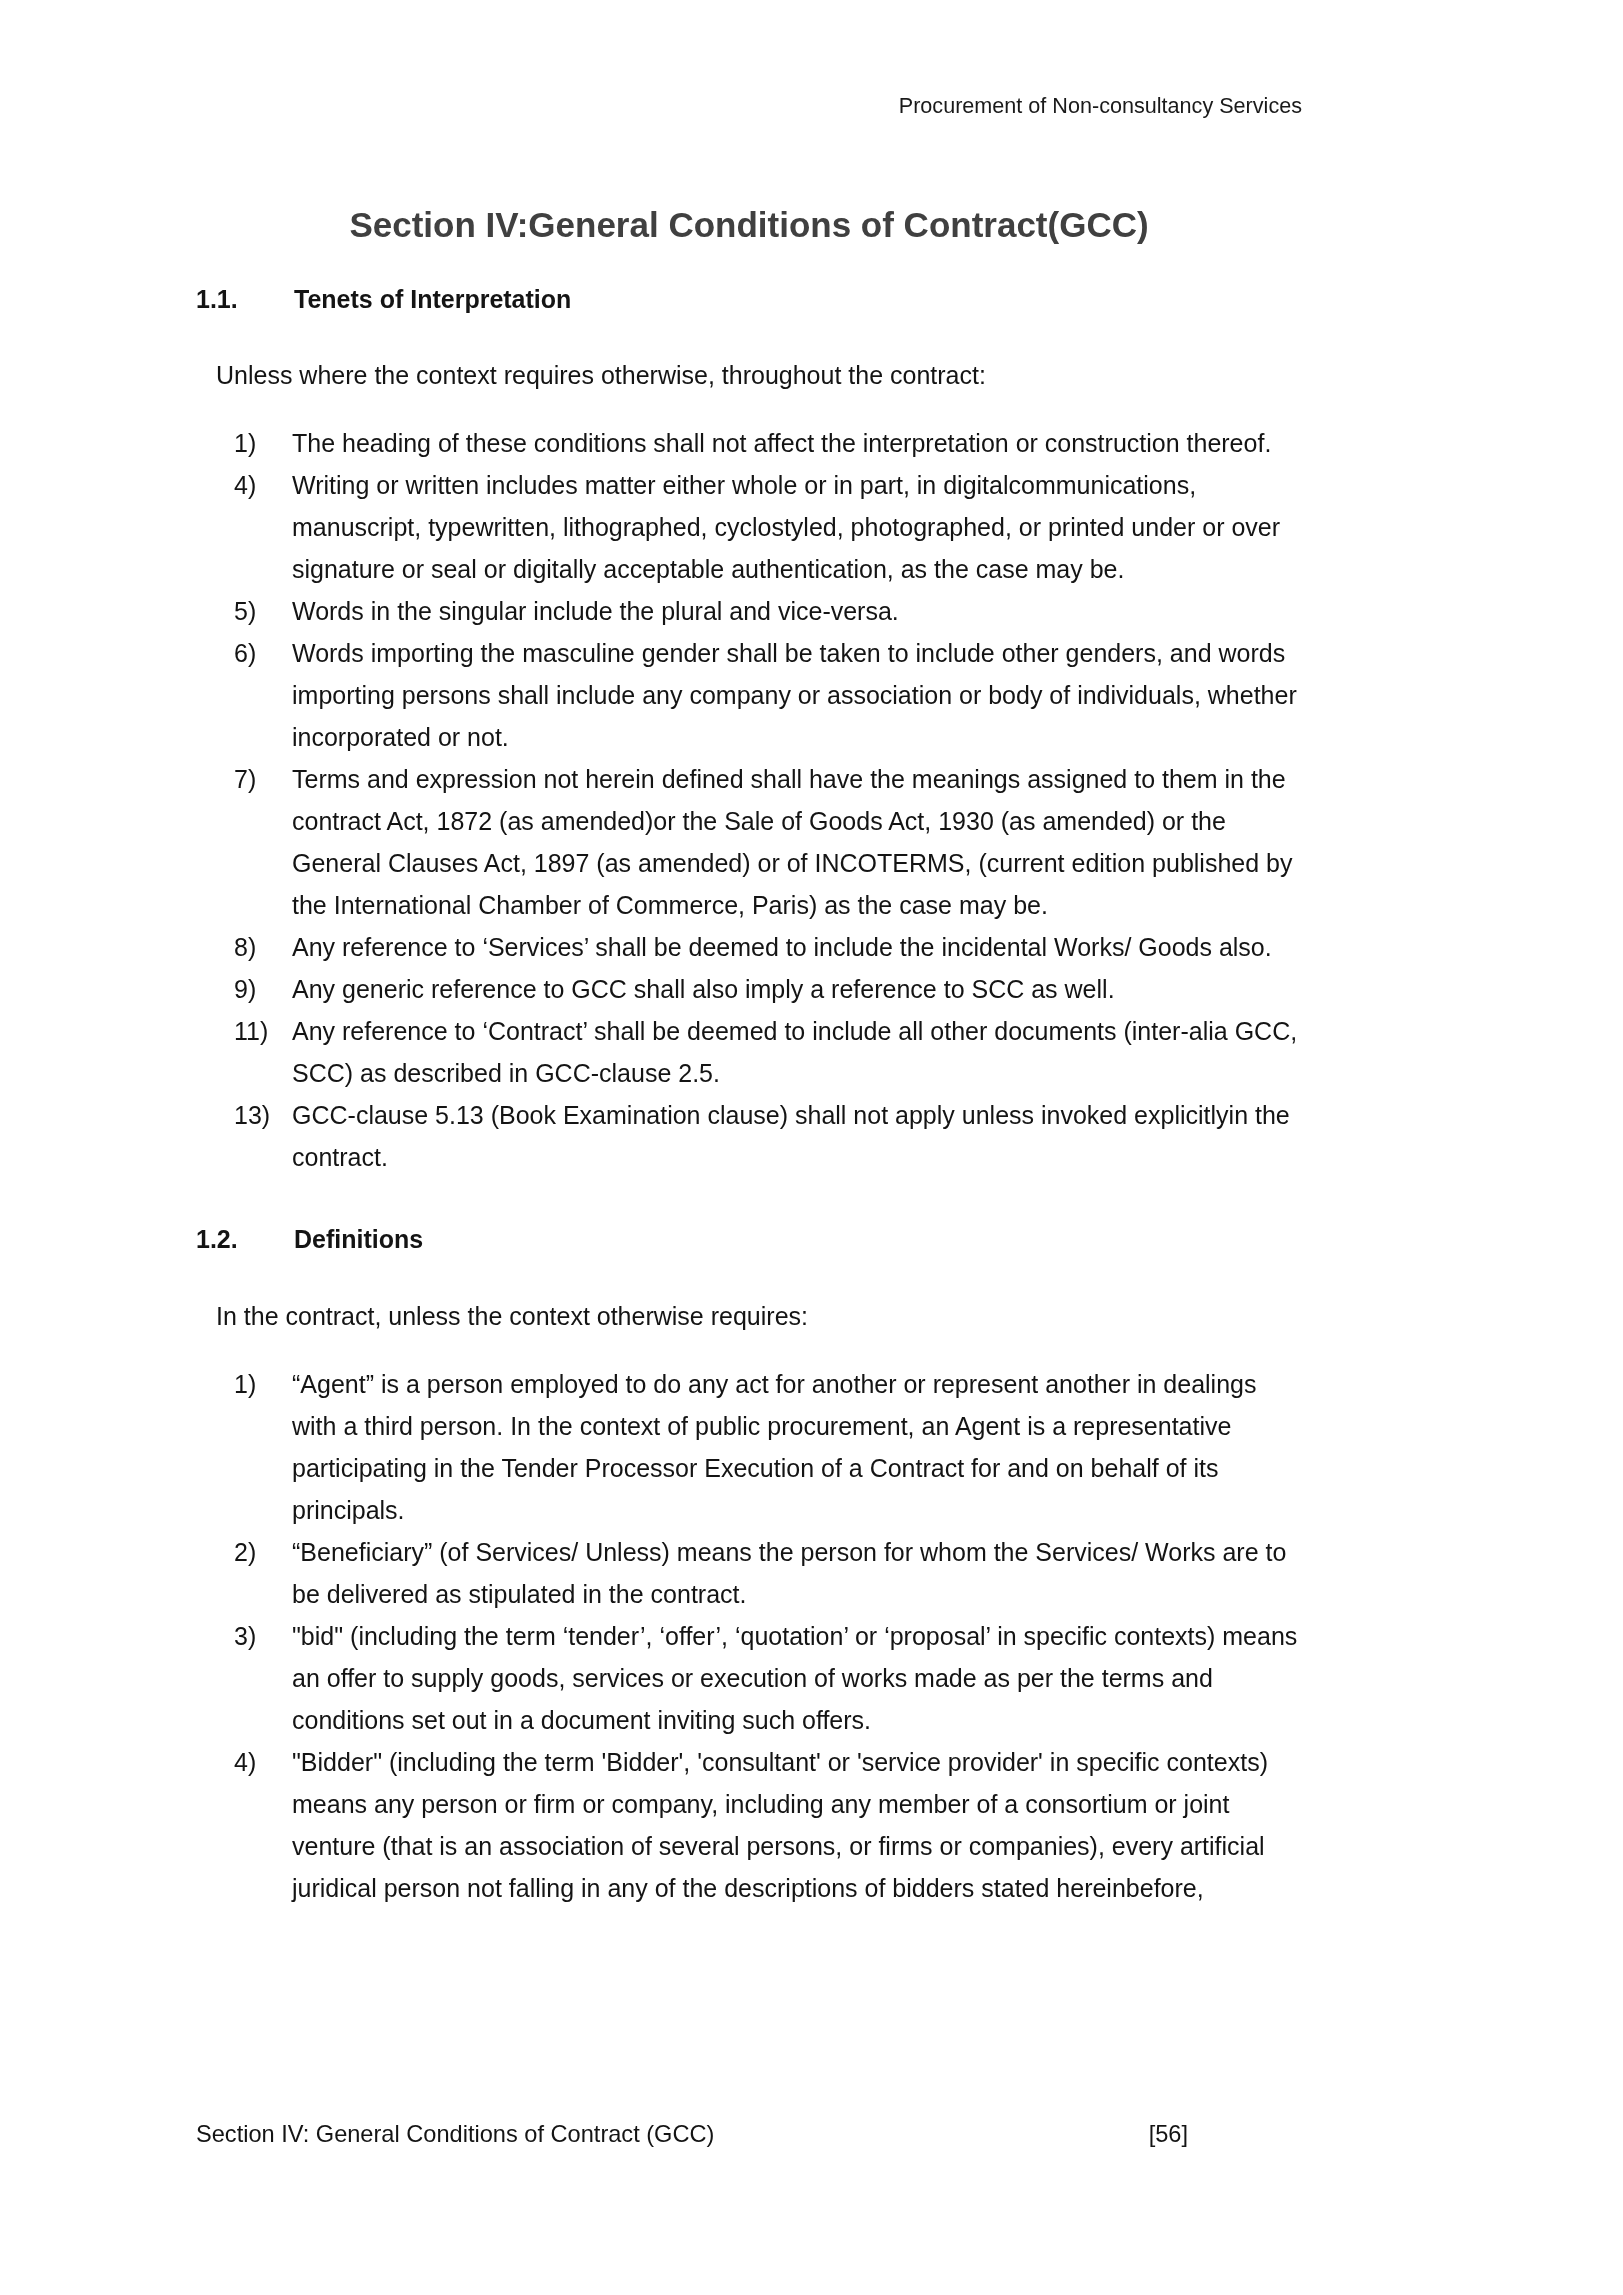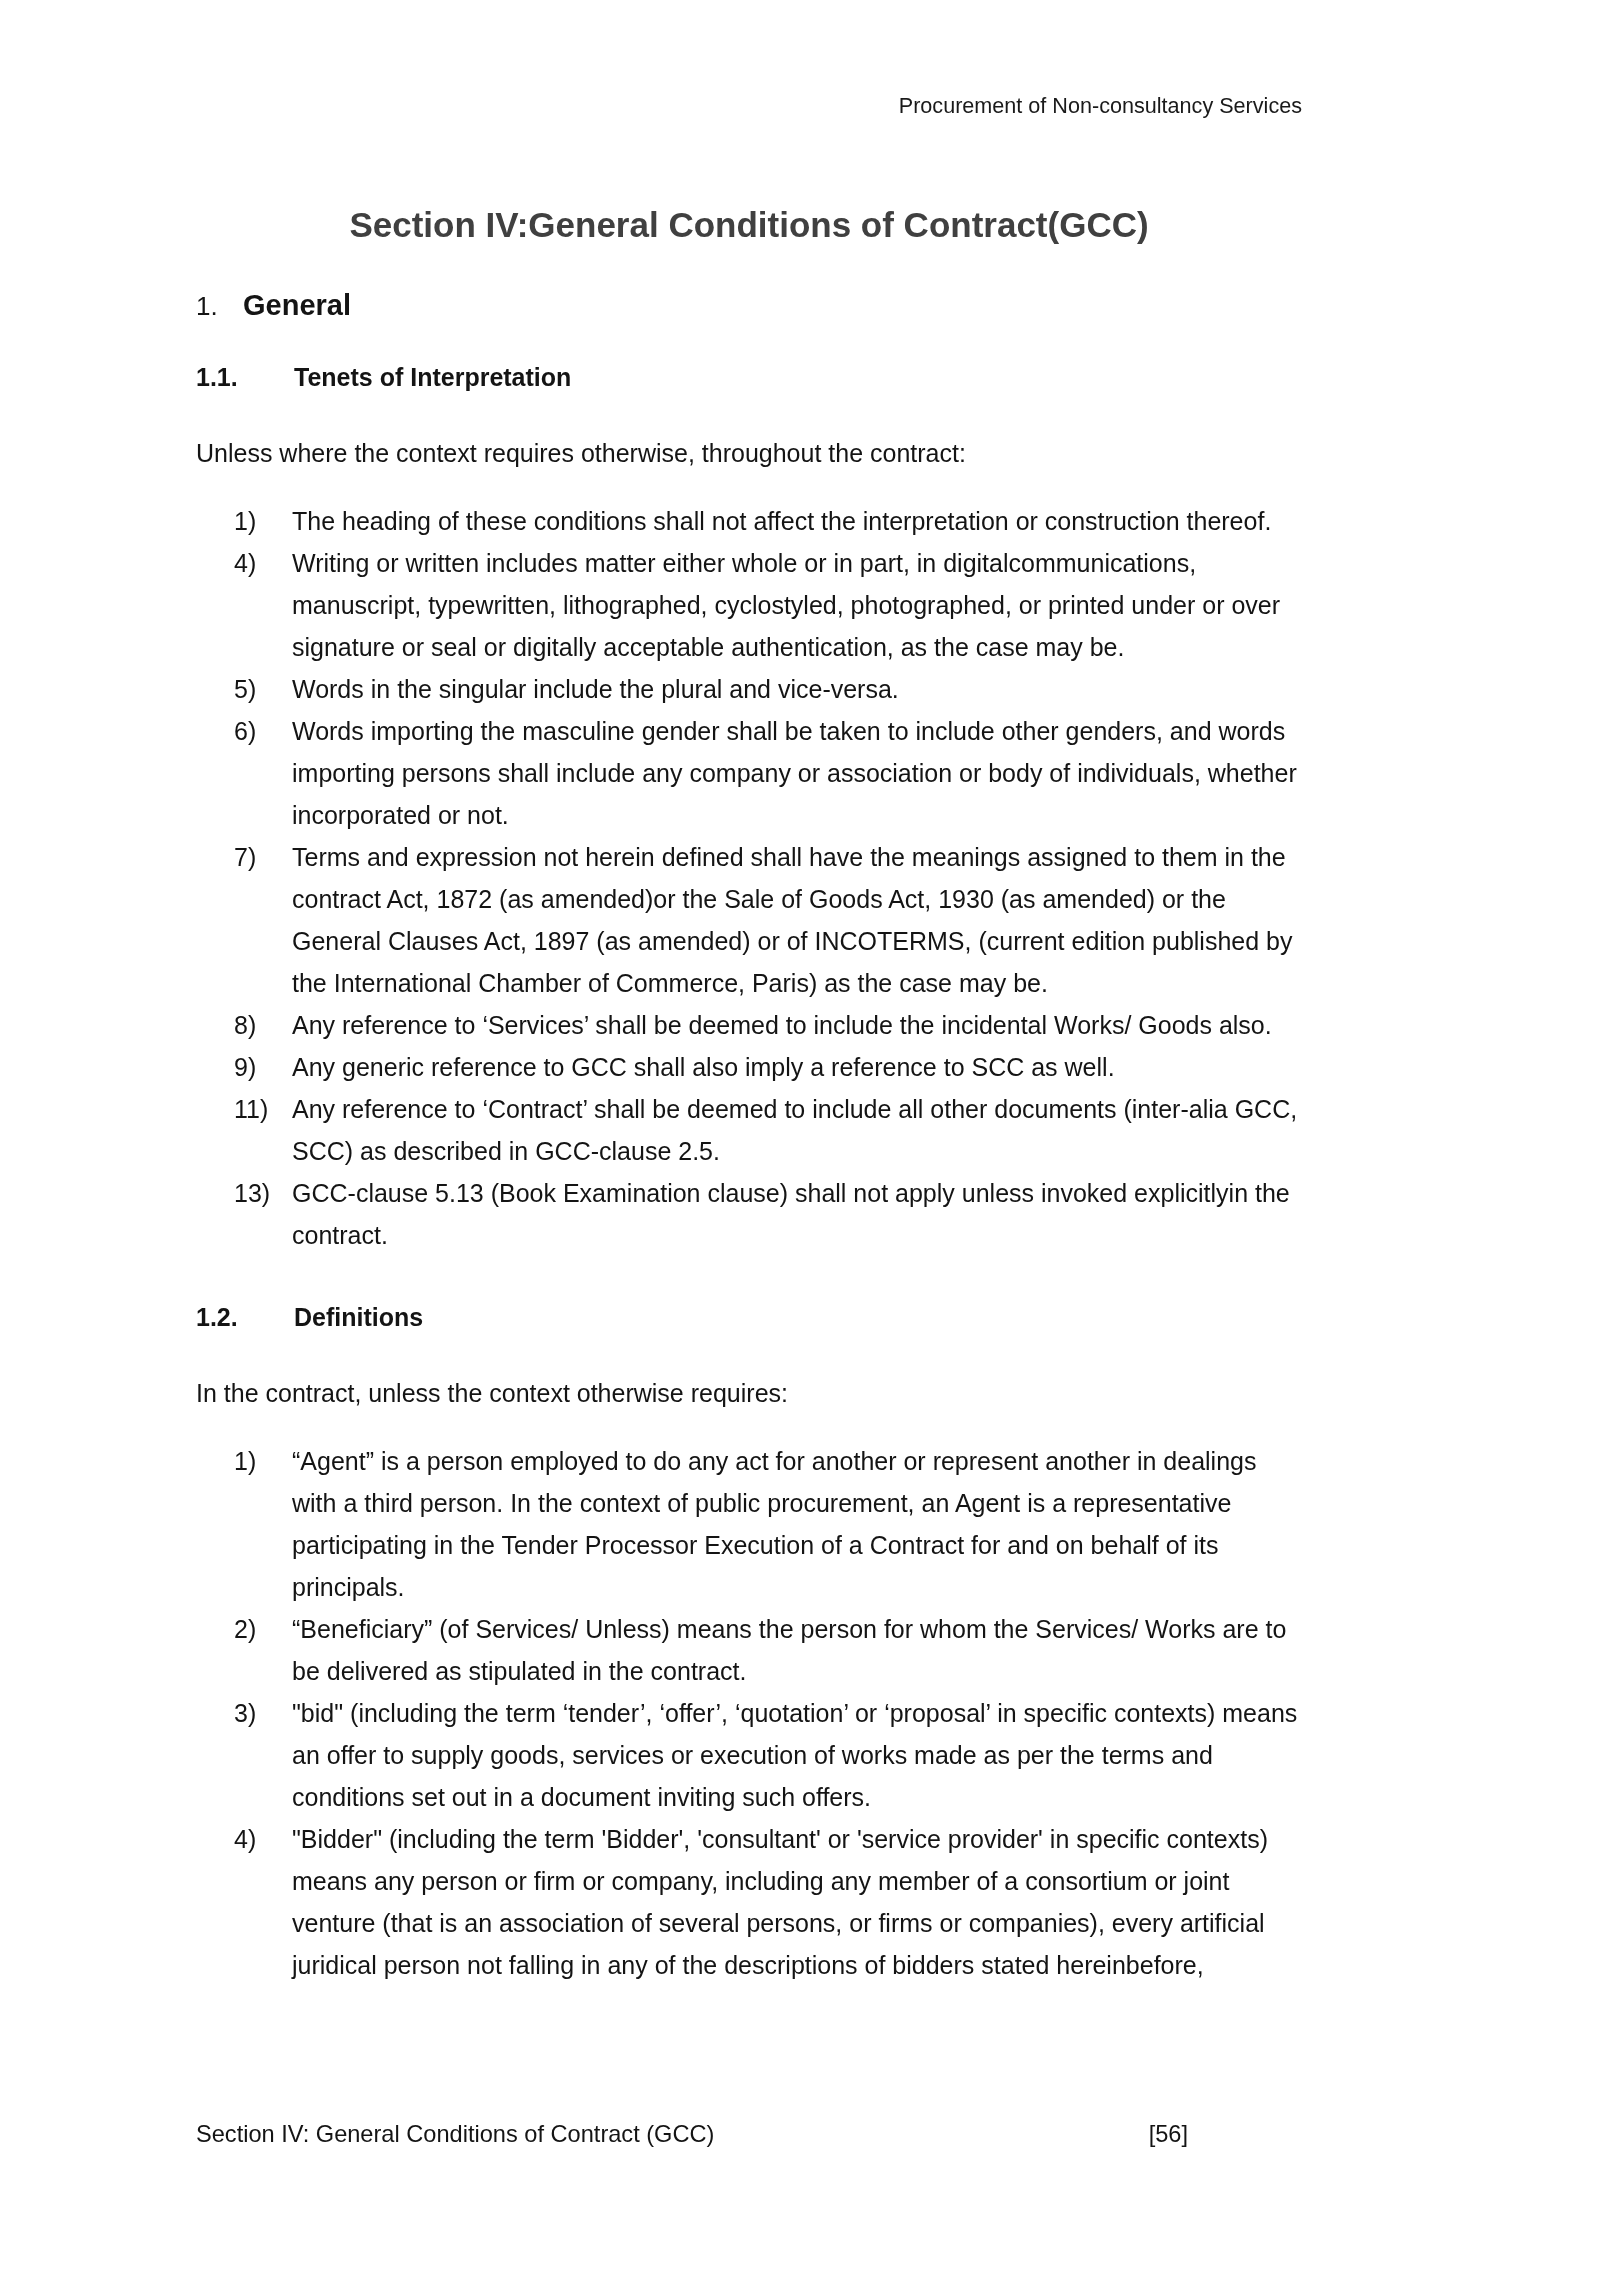--- a/index.html
+++ b/index.html
@@ -49,20 +49,21 @@
     display: flex;
     font-size: 25px;
     font-weight: 700;
     line-height: 1.25;
   }
   .h2-num { width: 98px; flex: 0 0 98px; }
   .para {
     margin-top: 39px;
     font-size: 25px;
     line-height: 42px;
+    margin-left: 20px;
   }
   .num-list { margin-top: 26px; }
   .list-item {
     display: flex;
     padding-left: 38px;
     font-size: 25px;
     line-height: 42px;
   }
   .li-num { width: 58px; flex: 0 0 58px; }
   .li-text { flex: 1; }
@@ -81,23 +82,20 @@
 </style>
 </head>
 <body>
 
 <div class="page">
 
   <div class="header-right">Procurement of Non-consultancy Services</div>
 
   <div class="doc-title">Section IV:General Conditions of Contract(GCC)</div>
 
-  <div class="h1">
-    <span class="h1-num">1.</span><span class="h1-label">General</span>
-  </div>
 
   <div class="h2">
     <span class="h2-num">1.1.</span>
     <span>Tenets of Interpretation</span>
   </div>
 
   <div class="para">Unless where the context requires otherwise, throughout the contract:</div>
 
   <div class="num-list">
     <div class="list-item">

